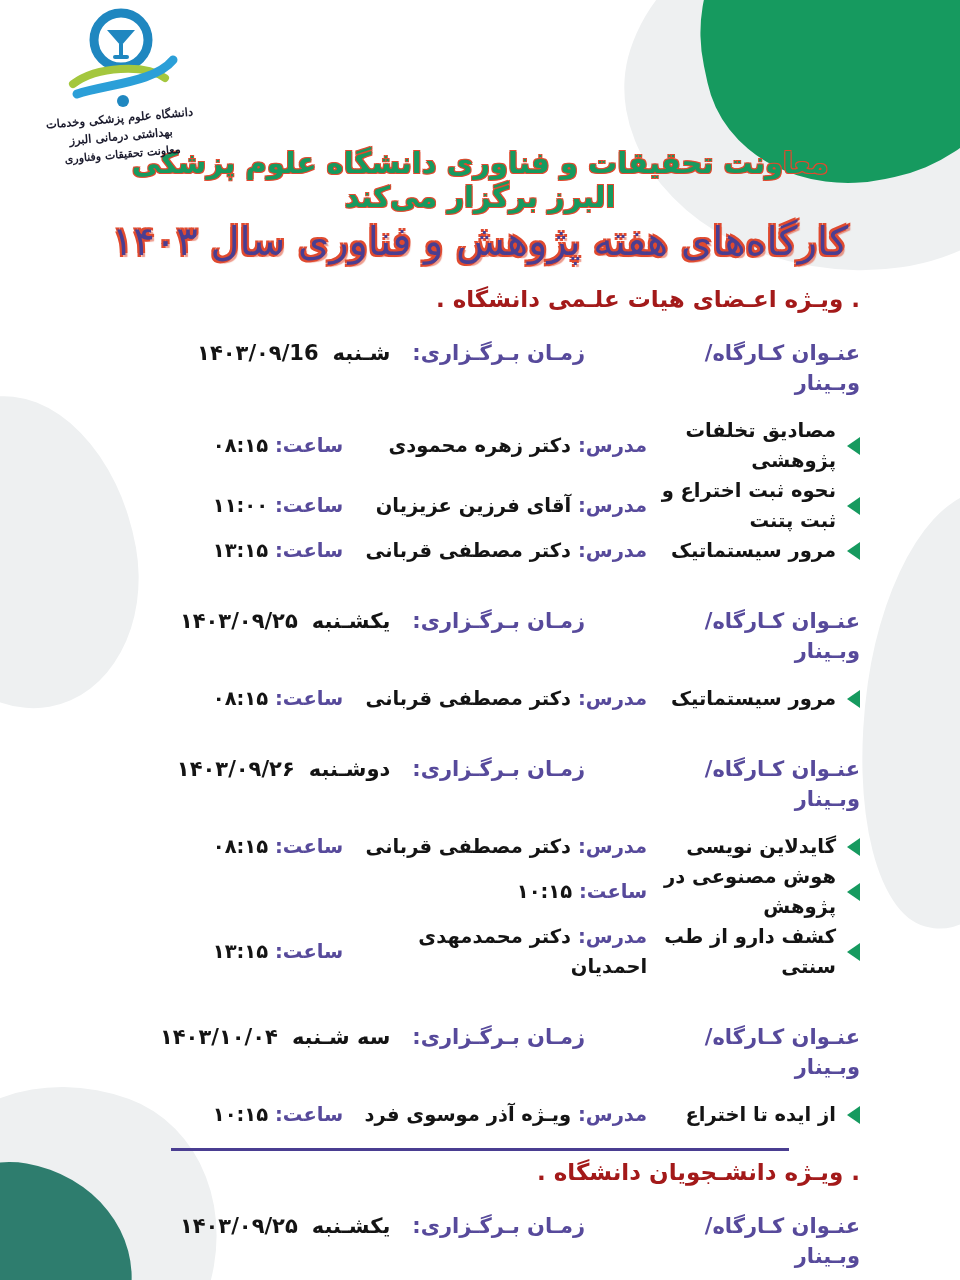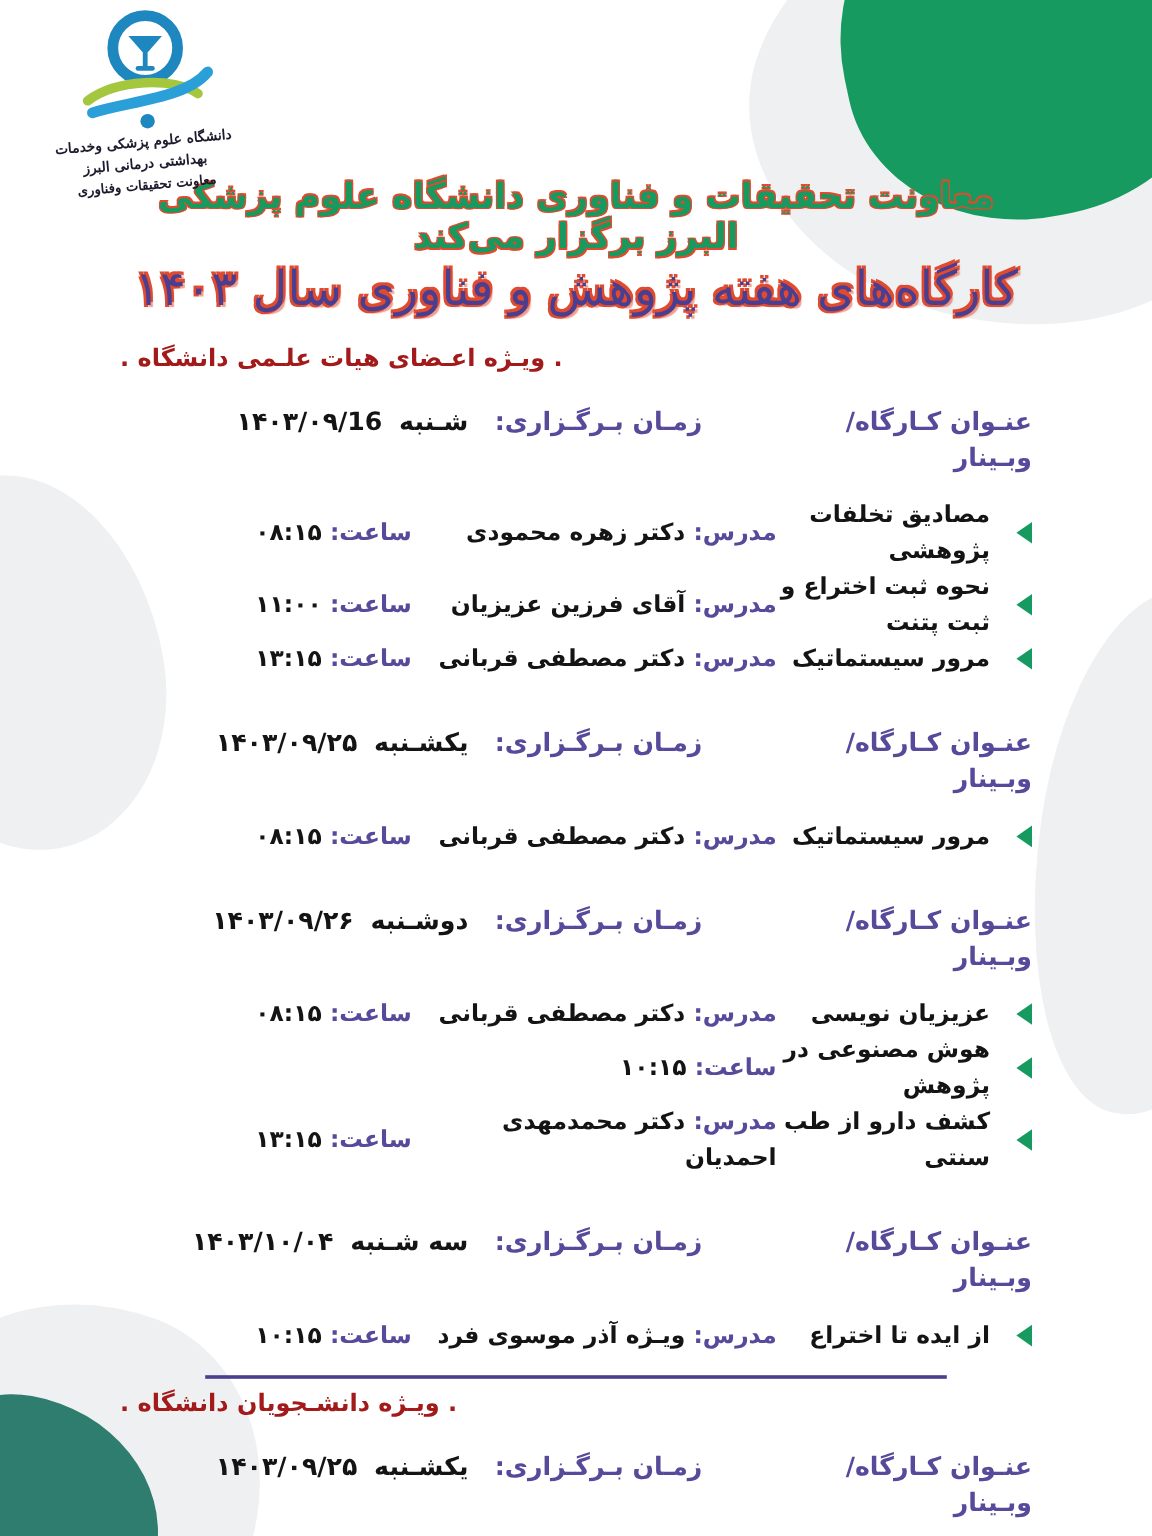--- a/index.html
+++ b/index.html
@@ -27,32 +27,32 @@
   .logo-line1{font-size:11.5px;}
   .logo-line2{font-size:11px;}
   
   .content{position:relative;z-index:2;direction:rtl;padding:0 100px;}
   .subtitle{margin-top:146px;text-align:center;font-weight:bold;font-size:29px;color:var(--green,#169a5f);
     text-shadow:-1px -1px 0 var(--red_outline,#e04a2f),1px -1px 0 var(--red_outline,#e04a2f),
                 -1px 1px 0 var(--red_outline,#e04a2f),1px 1px 0 var(--red_outline,#e04a2f);}
   .main-title{margin-top:4px;text-align:center;font-weight:normal;font-size:40px;color:var(--purple_title,#4a3e91);
     text-shadow:-2px -2px 0 var(--red_outline,#e04a2f),2px -2px 0 var(--red_outline,#e04a2f),
                 -2px 2px 0 var(--red_outline,#e04a2f),2px 2px 1px rgba(224,74,47,.55);}
-  .audience{margin-top:22px;text-align:left;font-weight:bold;font-size:20px;color:var(--dark_red,#a31a1a);}
+  .audience{margin-top:22px;text-align:right;font-weight:bold;font-size:23px;color:var(--dark_red,#a31a1a);}
   .audience.students{margin-top:8px;}
   
   .sec-header{display:flex;direction:rtl;align-items:baseline;margin-top:40px;
     font-weight:bold;font-size:21px;color:var(--purple,#574a9b);line-height:30px;}
   .section.first .sec-header{margin-top:26px;}
   .sec-col-title{flex:0 0 28%;}
   .sec-when{flex:1;display:flex;direction:rtl;align-items:baseline;gap:22px;padding-right:62px;}
   .sec-daydate{color:#141414;display:flex;direction:rtl;gap:14px;align-items:baseline;}
   .rows{margin-top:18px;}
   .row{display:flex;direction:rtl;align-items:center;line-height:30px;font-size:19.5px;color:#141414;font-weight:bold;}
-  .cell-title{flex:0 0 28%;display:flex;align-items:center;gap:22px;}
+  .cell-title{flex:0 0 28%;display:flex;align-items:center;gap:11px;}
   .cell-inst{flex:0 0 40%;}
   .cell-time{flex:0 0 32%;}
   .lbl{color:var(--purple,#574a9b);}
   .arrow{width:0;height:0;border-top:9px solid transparent;border-bottom:9px solid transparent;
     border-left:0;border-right:13px solid var(--green,#169a5f);flex:0 0 auto;}
   .divider{width:618px;margin:18px auto 0;border-top:3px solid var(--purple_title,#4a3e91);}
   bdi{unicode-bidi:isolate;}
 </style>
 </head>
 <body>
@@ -167,21 +167,21 @@
           <span class="sec-daydate">
             <span>دوشـنبه</span>
             <bdi dir="ltr">۱۴۰۳/۰۹/۲۶</bdi>
           </span>
         </div>
       </div>
       <div class="rows">
         <div class="row">
           <div class="cell-title">
               <span class="arrow"></span>
-            <span>عزیزیان نویسی</span>
+            <span>گایدلاین نویسی</span>
             </div>
           <div class="cell-inst"><span class="lbl">مدرس:</span>
             <span>دکتر مصطفی قربانی</span></div>
           <div class="cell-time"><span class="lbl">ساعت:</span>
             <bdi dir="ltr">۰۸:۱۵</bdi></div>
         </div>
         <div class="row">
           <div class="cell-title">
               <span class="arrow"></span>
             <span>هوش مصنوعی در پژوهش</span>

